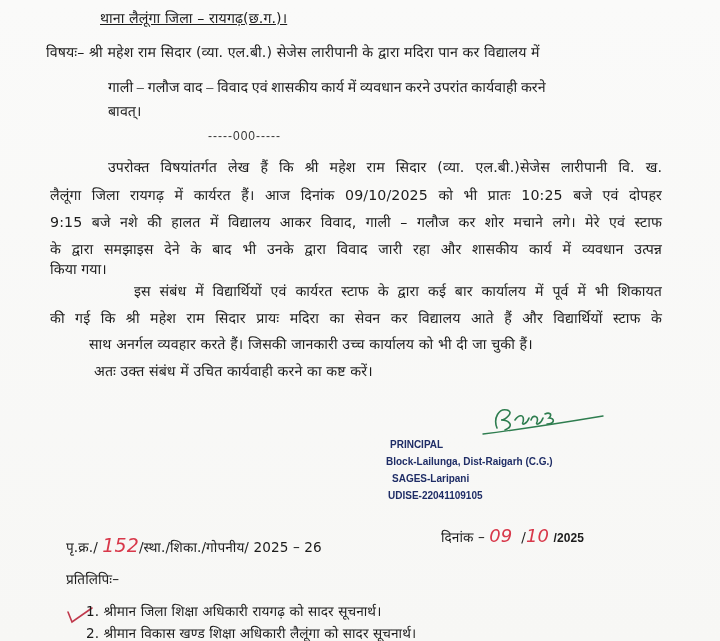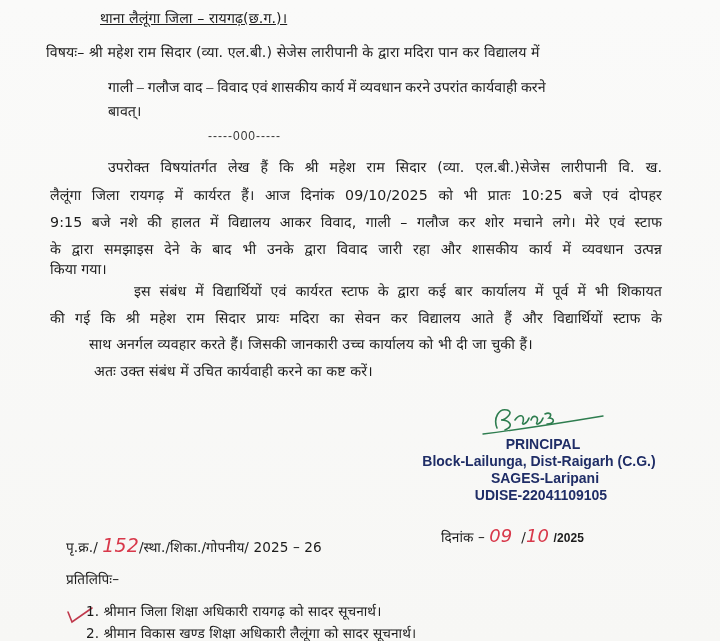--- a/index.html
+++ b/index.html
@@ -9,21 +9,21 @@
       font-family: "DejaVu Sans", "Liberation Sans", sans-serif;
       color: #1c1c1c;
       position: relative;
     }
     .page { position: absolute; left: 0; top: 0; width: 720px; height: 641px;
       background: linear-gradient(180deg, #fafaf9 0%, #f7f7f5 100%); }
     .line { position: absolute; white-space: nowrap; font-size: 14.2px; line-height: 18px; letter-spacing: 0.1px; }
     .just { white-space: normal; text-align: justify; text-align-last: justify; }
     .small { font-size: 13.6px; }
     .sep { position: absolute; left: 208px; top: 129px; font-size: 12px; font-family: "Liberation Sans", sans-serif; color:#333; letter-spacing: 1px;}
-    .stamp { position: absolute; left: 400px; top: 436px; width: 290px; text-align: center; color: #1f2d66; font-family: "Liberation Sans", sans-serif; font-weight: bold; font-size: 14px; line-height: 17px; }
+    .stamp { position: absolute; left: 392px; top: 436px; width: 290px; color: #1f2d66; font-family: "Liberation Sans", sans-serif; font-weight: bold; font-size: 10px; line-height: 17px; }
     .stamp div { position: relative; }
     .red { color: #d8384a; font-family: "DejaVu Sans", sans-serif; font-style: italic; }
     .sig-svg { position: absolute; left: 475px; top: 400px; }
     .tick-svg { position: absolute; left: 66px; top: 604px; }
   </style>
 </head>
 <body>
 
 <div class="page">
 

